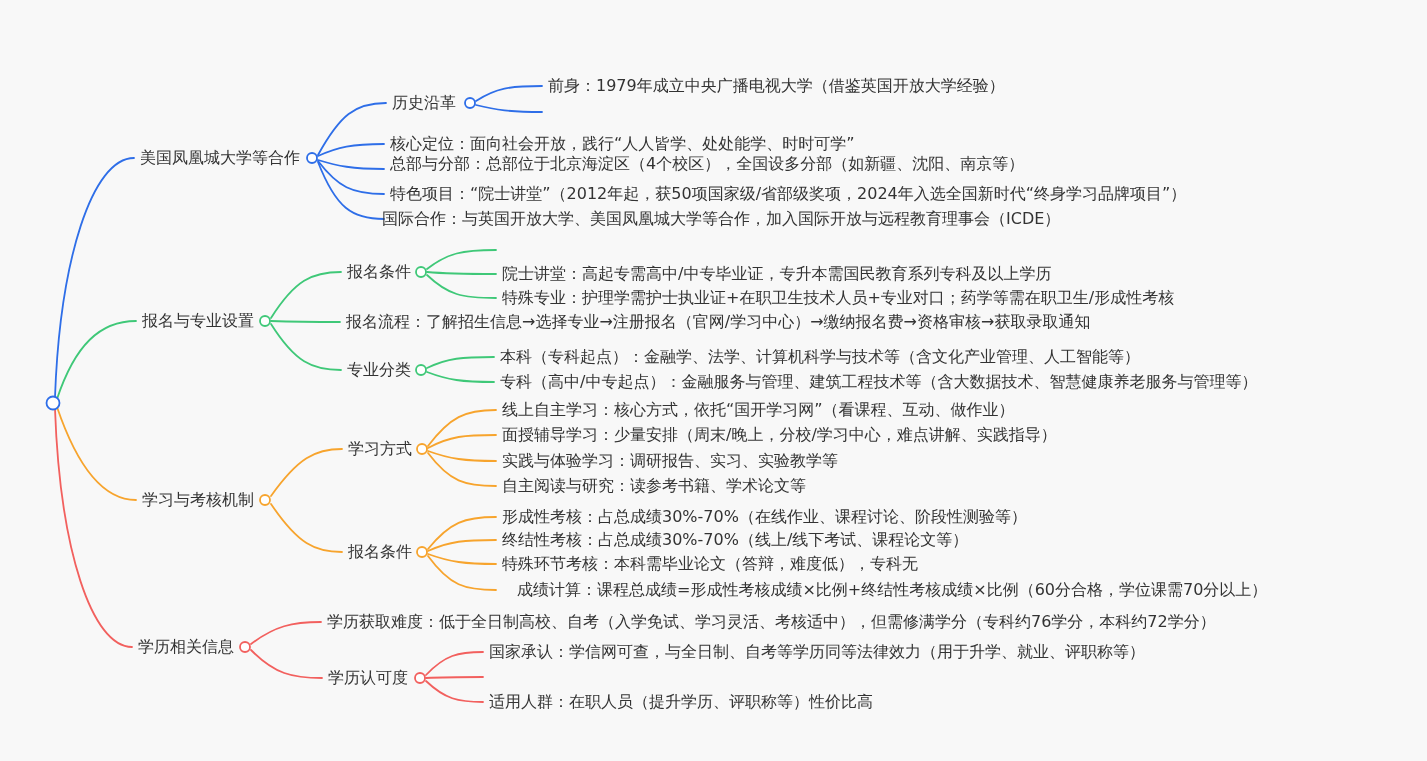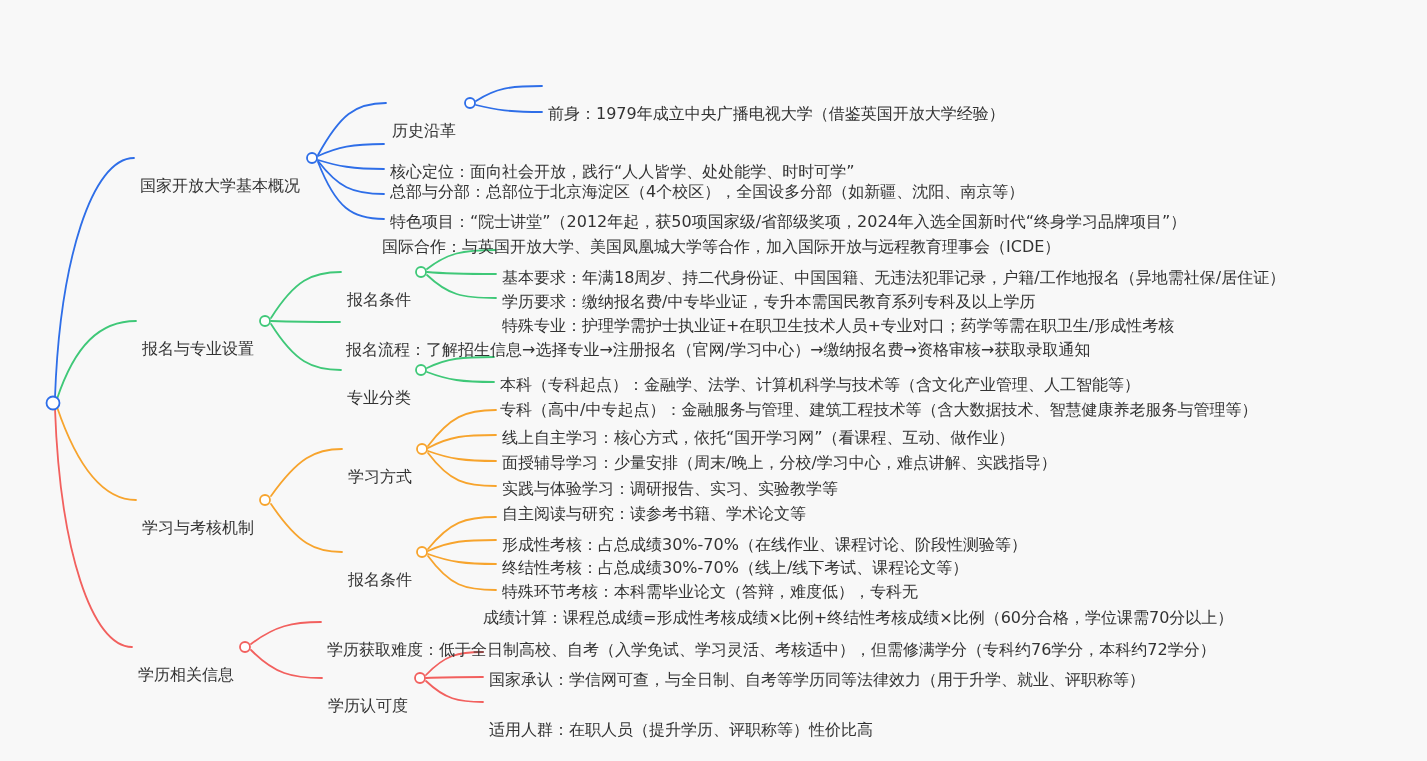--- a/index.html
+++ b/index.html
@@ -20,21 +20,20 @@
   .s-red{stroke:#F2605E;}
   .node{
     position:absolute;
     z-index:2;
     font-size:16px;
     line-height:20px;
     color:#333333;
     white-space:nowrap;
     transform:translateY(-50%);
     cursor:default;
-    margin-top:28px;
   }
 </style>
 </head>
 <body>
 
 <div id="mindmap-canvas">
 
   <svg id="links" width="1427" height="761" viewBox="0 0 1427 761">
 
     <path class="s-blue" d="M 55,397 C 60,260 92,158 134,158"></path>
@@ -82,49 +81,48 @@
     <circle class="s-green" cx="265" cy="321" r="5"></circle>
     <circle class="s-green" cx="421" cy="272" r="5"></circle>
     <circle class="s-green" cx="421" cy="370" r="5"></circle>
     <circle class="s-orange" cx="265" cy="500" r="5"></circle>
     <circle class="s-orange" cx="422" cy="449" r="5"></circle>
     <circle class="s-orange" cx="422" cy="552" r="5"></circle>
     <circle class="s-red" cx="245" cy="647" r="5"></circle>
     <circle class="s-red" cx="420" cy="678" r="5"></circle>
   </svg>
 
-  <div class="node" style="left:140px;top:158px">国家开放大学基本概况</div>
+  <div class="node" style="left:140px;top:158px">美国凤凰城大学等合作</div>
   <div class="node" style="left:392px;top:103px">历史沿革</div>
   <div class="node" style="left:548px;top:86px">前身：1979年成立中央广播电视大学（借鉴英国开放大学经验）</div>
   <div class="node" style="left:390px;top:144px">核心定位：面向社会开放，践行“人人皆学、处处能学、时时可学”</div>
   <div class="node" style="left:390px;top:164px">总部与分部：总部位于北京海淀区（4个校区），全国设多分部（如新疆、沈阳、南京等）</div>
   <div class="node" style="left:390px;top:194px">特色项目：“院士讲堂”（2012年起，获50项国家级/省部级奖项，2024年入选全国新时代“终身学习品牌项目”）</div>
   <div class="node" style="left:382px;top:219px">国际合作：与英国开放大学、美国凤凰城大学等合作，加入国际开放与远程教育理事会（ICDE）</div>
 
   <div class="node" style="left:142px;top:321px">报名与专业设置</div>
   <div class="node" style="left:347px;top:272px">报名条件</div>
-  <div class="node" style="left:502px;top:250px">基本要求：年满18周岁、持二代身份证、中国国籍、无违法犯罪记录，户籍/工作地报名（异地需社保/居住证）</div>
-  <div class="node" style="left:502px;top:274px">学历要求：缴纳报名费/中专毕业证，专升本需国民教育系列专科及以上学历</div>
+  <div class="node" style="left:502px;top:274px">院士讲堂：高起专需高中/中专毕业证，专升本需国民教育系列专科及以上学历</div>
   <div class="node" style="left:502px;top:298px">特殊专业：护理学需护士执业证+在职卫生技术人员+专业对口；药学等需在职卫生/形成性考核</div>
   <div class="node" style="left:346px;top:322px">报名流程：了解招生信息→选择专业→注册报名（官网/学习中心）→缴纳报名费→资格审核→获取录取通知</div>
   <div class="node" style="left:347px;top:370px">专业分类</div>
   <div class="node" style="left:500px;top:357px">本科（专科起点）：金融学、法学、计算机科学与技术等（含文化产业管理、人工智能等）</div>
   <div class="node" style="left:500px;top:382px">专科（高中/中专起点）：金融服务与管理、建筑工程技术等（含大数据技术、智慧健康养老服务与管理等）</div>
 
   <div class="node" style="left:142px;top:500px">学习与考核机制</div>
   <div class="node" style="left:348px;top:449px">学习方式</div>
   <div class="node" style="left:502px;top:410px">线上自主学习：核心方式，依托“国开学习网”（看课程、互动、做作业）</div>
   <div class="node" style="left:502px;top:461px">实践与体验学习：调研报告、实习、实验教学等</div>
   <div class="node" style="left:502px;top:435px">面授辅导学习：少量安排（周末/晚上，分校/学习中心，难点讲解、实践指导）</div>
   <div class="node" style="left:502px;top:486px">自主阅读与研究：读参考书籍、学术论文等</div>
   <div class="node" style="left:348px;top:552px">报名条件</div>
   <div class="node" style="left:502px;top:517px">形成性考核：占总成绩30%-70%（在线作业、课程讨论、阶段性测验等）</div>
   <div class="node" style="left:502px;top:540px">终结性考核：占总成绩30%-70%（线上/线下考试、课程论文等）</div>
   <div class="node" style="left:502px;top:564px">特殊环节考核：本科需毕业论文（答辩，难度低），专科无</div>
-  <div class="node" style="left:483px;top:590px">成绩计算：课程总成绩=形成性考核成绩×比例+终结性考核成绩×比例（60分合格，学位课需70分以上）</div>
+  <div class="node" style="left:517px;top:590px">成绩计算：课程总成绩=形成性考核成绩×比例+终结性考核成绩×比例（60分合格，学位课需70分以上）</div>
 
   <div class="node" style="left:138px;top:647px">学历相关信息</div>
   <div class="node" style="left:327px;top:622px">学历获取难度：低于全日制高校、自考（入学免试、学习灵活、考核适中），但需修满学分（专科约76学分，本科约72学分）</div>
   <div class="node" style="left:328px;top:678px">学历认可度</div>
   <div class="node" style="left:489px;top:652px">国家承认：学信网可查，与全日制、自考等学历同等法律效力（用于升学、就业、评职称等）</div>
   <div class="node" style="left:489px;top:702px">适用人群：在职人员（提升学历、评职称等）性价比高</div>
 
 </div>
 
 </body></html>

